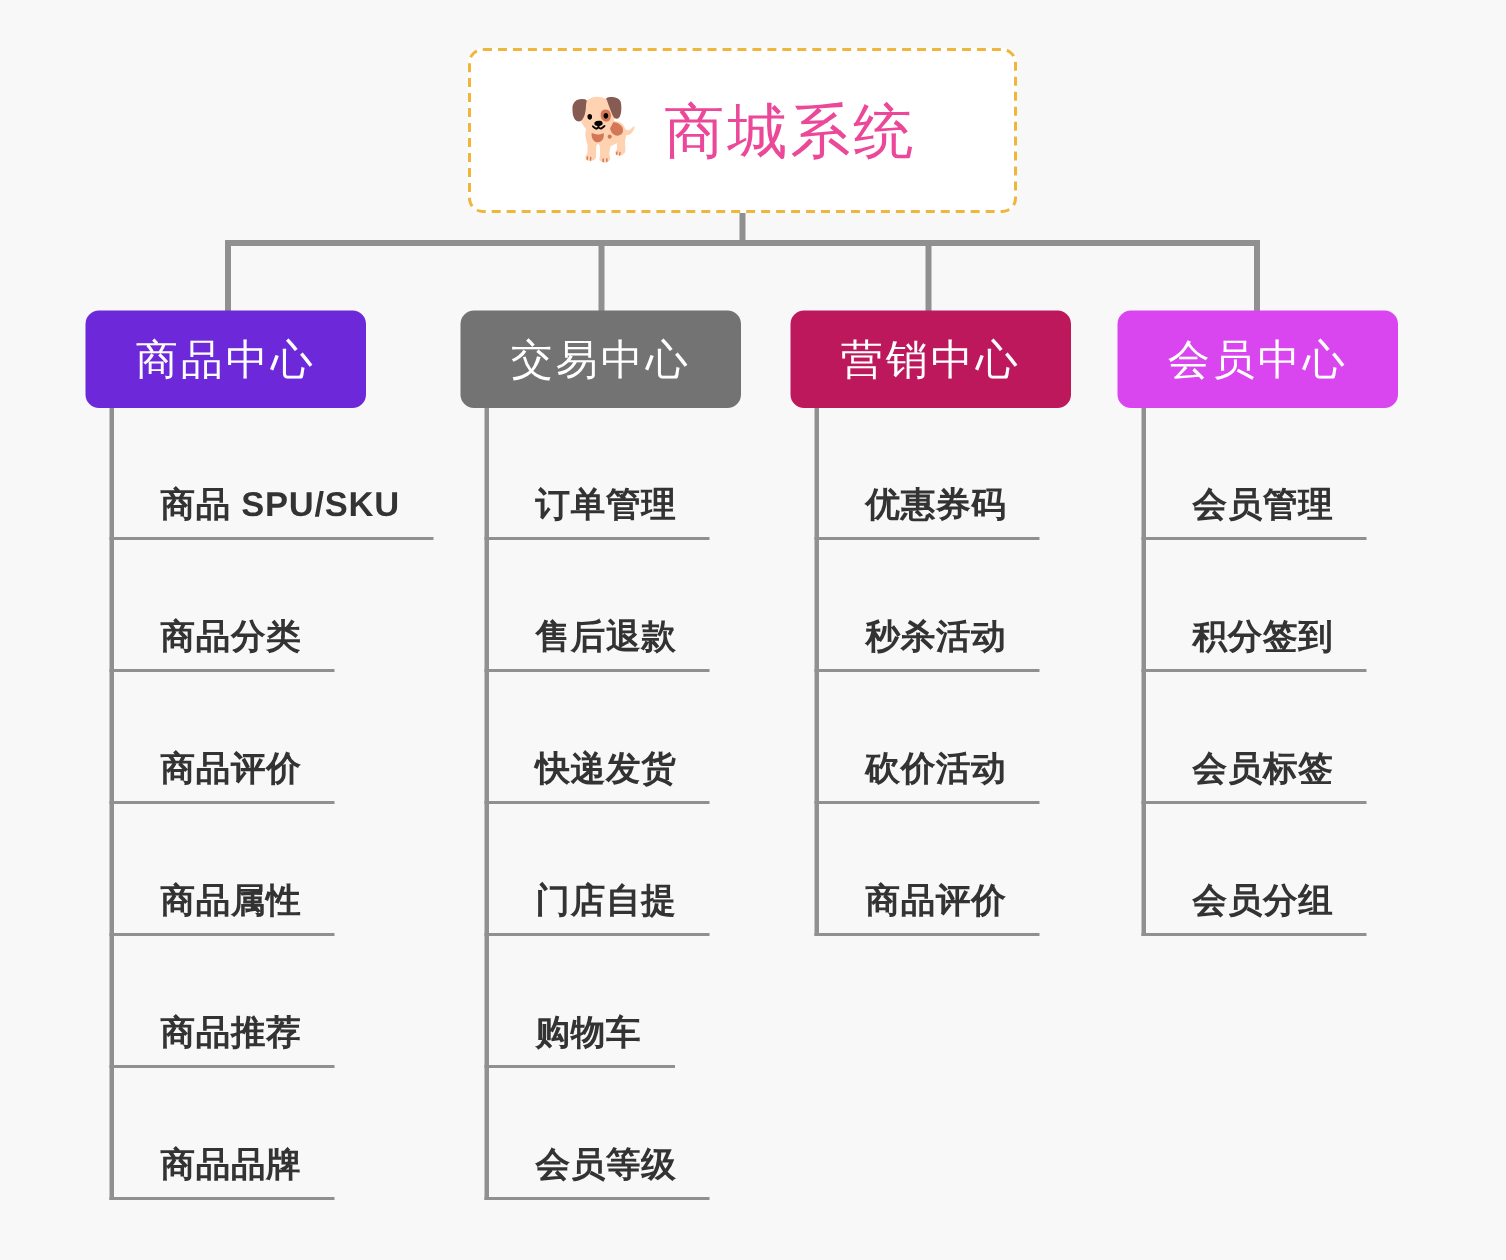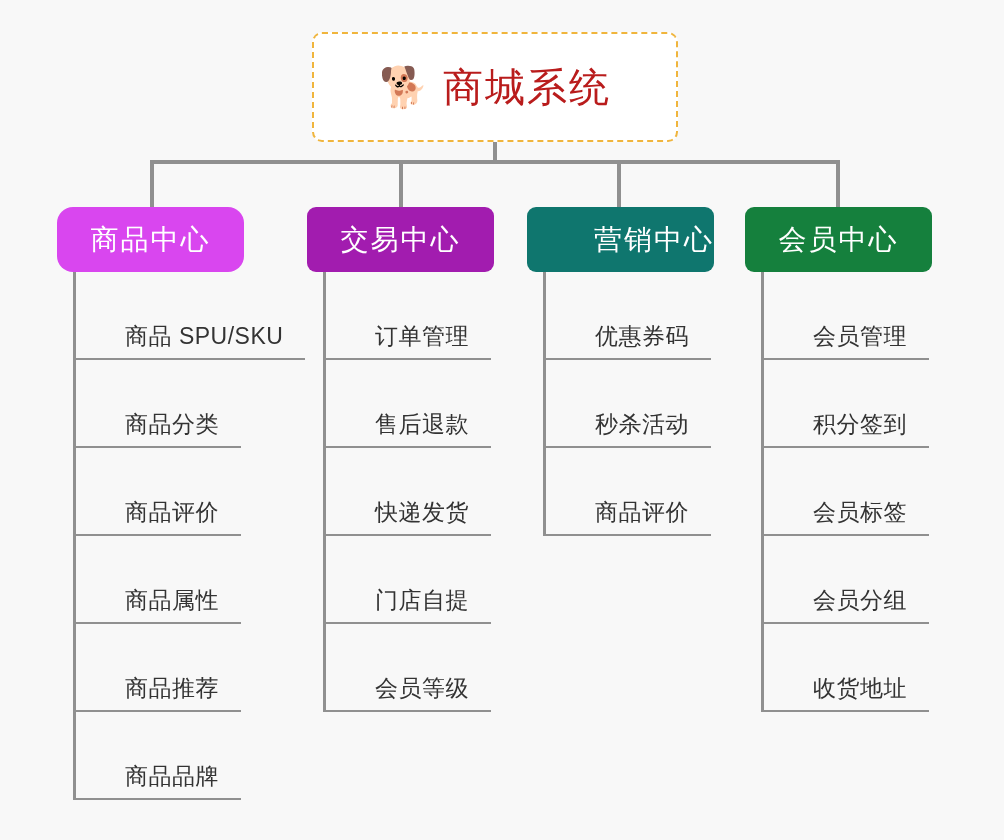--- a/index.html
+++ b/index.html
@@ -36,21 +36,21 @@
     justify-content: center;
     gap: 14px;
   }
   .root-emoji {
     font-size: 40px;
     line-height: 1;
     display: block;
   }
   .root-title {
     font-size: 40px;
-    color: #b91c1c;
+    color: #ec4899;
     letter-spacing: 2px;
     white-space: nowrap;
   }
 
   
   .conn {
     position: absolute;
     background: #909090;
   }
   .conn-root-stem {
@@ -93,24 +93,24 @@
     align-items: center;
     justify-content: center;
     box-sizing: border-box;
   }
   .cat-header-label {
     font-size: 28px;
     color: #ffffff;
     letter-spacing: 2px;
     white-space: nowrap;
   }
-  .cat-header.blue   { background: #d946ef; border-radius: 16px; }
-  .cat-header.red    { background: #a21caf; }
-  .cat-header.orange { background: #0f766e; justify-content: flex-end; }
-  .cat-header.green  { background: #15803d; }
+  .cat-header.blue   { background: #6d28d9; }
+  .cat-header.red    { background: #737373; }
+  .cat-header.orange { background: #be185d; }
+  .cat-header.green  { background: #d946ef; }
 
   
   .leaves {
     position: relative;
     margin-left: 16px;
     padding-left: 0;
   }
   .trunk {
     position: absolute;
     left: 0;
@@ -122,22 +122,23 @@
   .leaf {
     position: relative;
     height: 88px;
     display: flex;
     align-items: flex-end;
     padding-left: 0;
   }
   .leaf-inner {
     display: inline-block;
     border-bottom: 2px solid #909090;
-    padding: 0 22px 6px 52px;
+    padding: 0 22px 6px 34px;
     box-sizing: border-box;
+    font-weight: bold;
   }
   .leaf-label {
     font-size: 23px;
     color: #333333;
     white-space: nowrap;
     letter-spacing: 0.5px;
   }
 </style>
 </head>
 <body>
@@ -195,38 +196,44 @@
       <div class="leaf">
           <span class="leaf-inner"><span class="leaf-label">售后退款</span></span>
         </div>
       <div class="leaf">
           <span class="leaf-inner"><span class="leaf-label">快递发货</span></span>
         </div>
       <div class="leaf">
           <span class="leaf-inner"><span class="leaf-label">门店自提</span></span>
         </div>
       <div class="leaf">
+          <span class="leaf-inner"><span class="leaf-label">购物车</span></span>
+        </div>
+      <div class="leaf">
           <span class="leaf-inner"><span class="leaf-label">会员等级</span></span>
         </div>
     </div>
   </div>
 
   <div class="column c3">
     <div class="cat-header orange">
       <span class="cat-header-label">营销中心</span>
     </div>
     <div class="leaves">
       <div class="trunk"></div>
       <div class="leaf">
           <span class="leaf-inner"><span class="leaf-label">优惠券码</span></span>
         </div>
       <div class="leaf">
           <span class="leaf-inner"><span class="leaf-label">秒杀活动</span></span>
         </div>
       <div class="leaf">
+          <span class="leaf-inner"><span class="leaf-label">砍价活动</span></span>
+        </div>
+      <div class="leaf">
           <span class="leaf-inner"><span class="leaf-label">商品评价</span></span>
         </div>
     </div>
   </div>
 
   <div class="column c4">
     <div class="cat-header green">
       <span class="cat-header-label">会员中心</span>
     </div>
     <div class="leaves">
@@ -236,19 +243,16 @@
         </div>
       <div class="leaf">
           <span class="leaf-inner"><span class="leaf-label">积分签到</span></span>
         </div>
       <div class="leaf">
           <span class="leaf-inner"><span class="leaf-label">会员标签</span></span>
         </div>
       <div class="leaf">
           <span class="leaf-inner"><span class="leaf-label">会员分组</span></span>
         </div>
-      <div class="leaf">
-          <span class="leaf-inner"><span class="leaf-label">收货地址</span></span>
-        </div>
     </div>
   </div>
 
 </div>
 
 </body></html>

